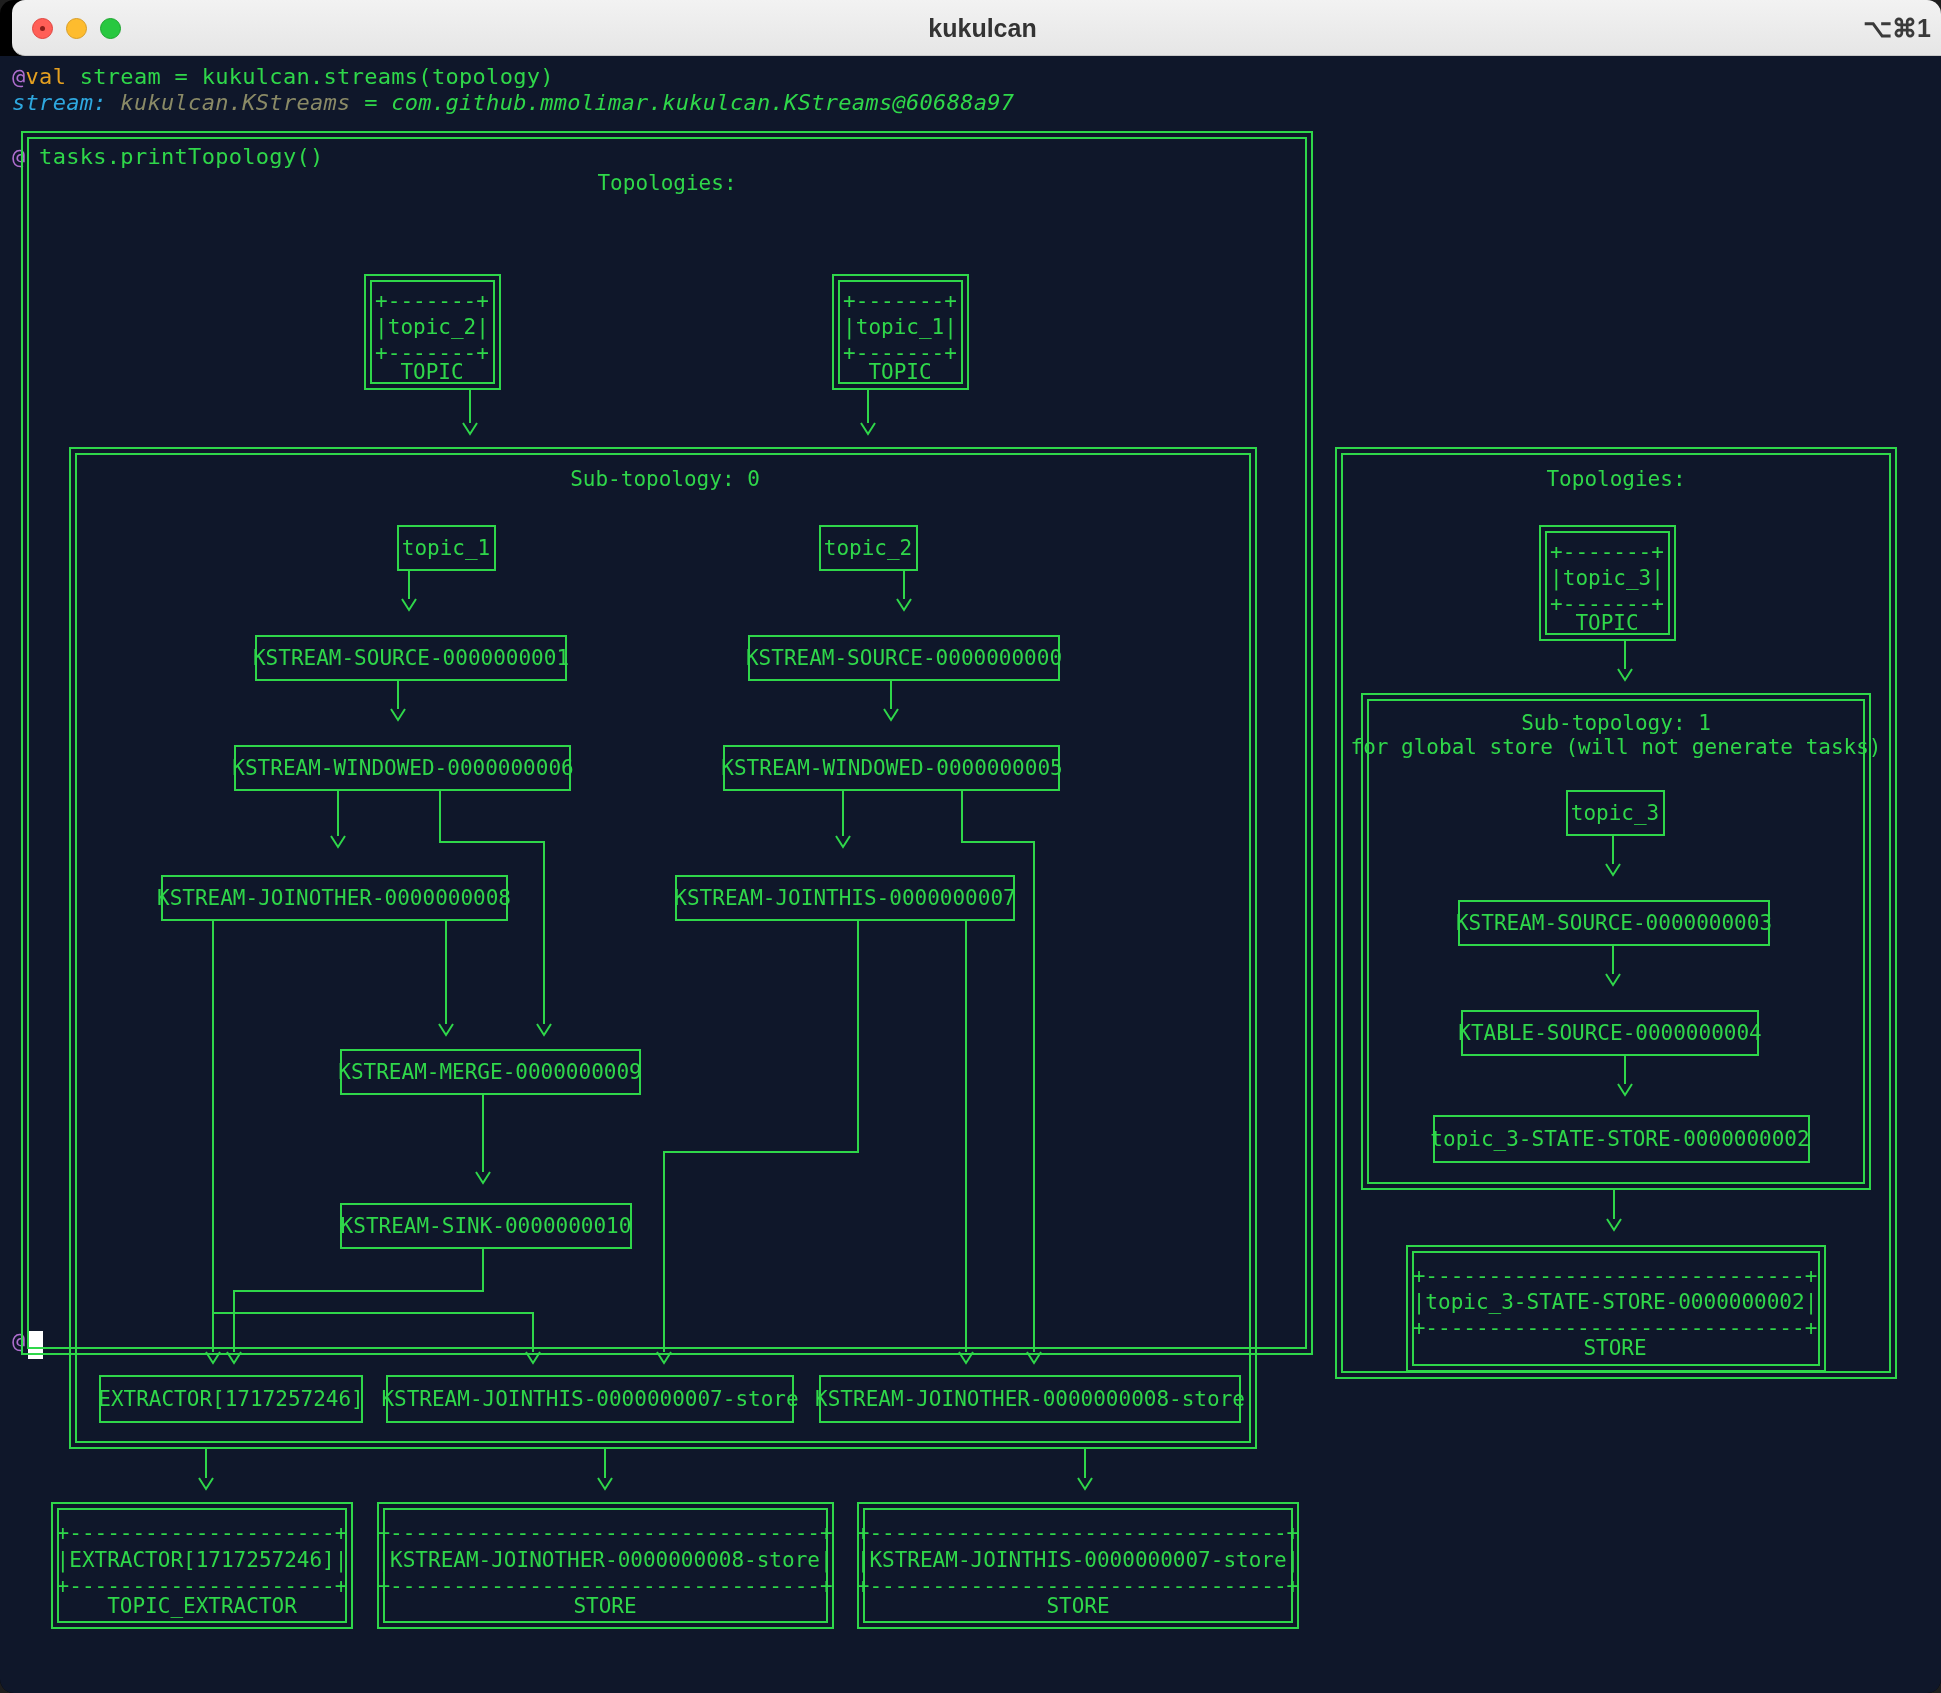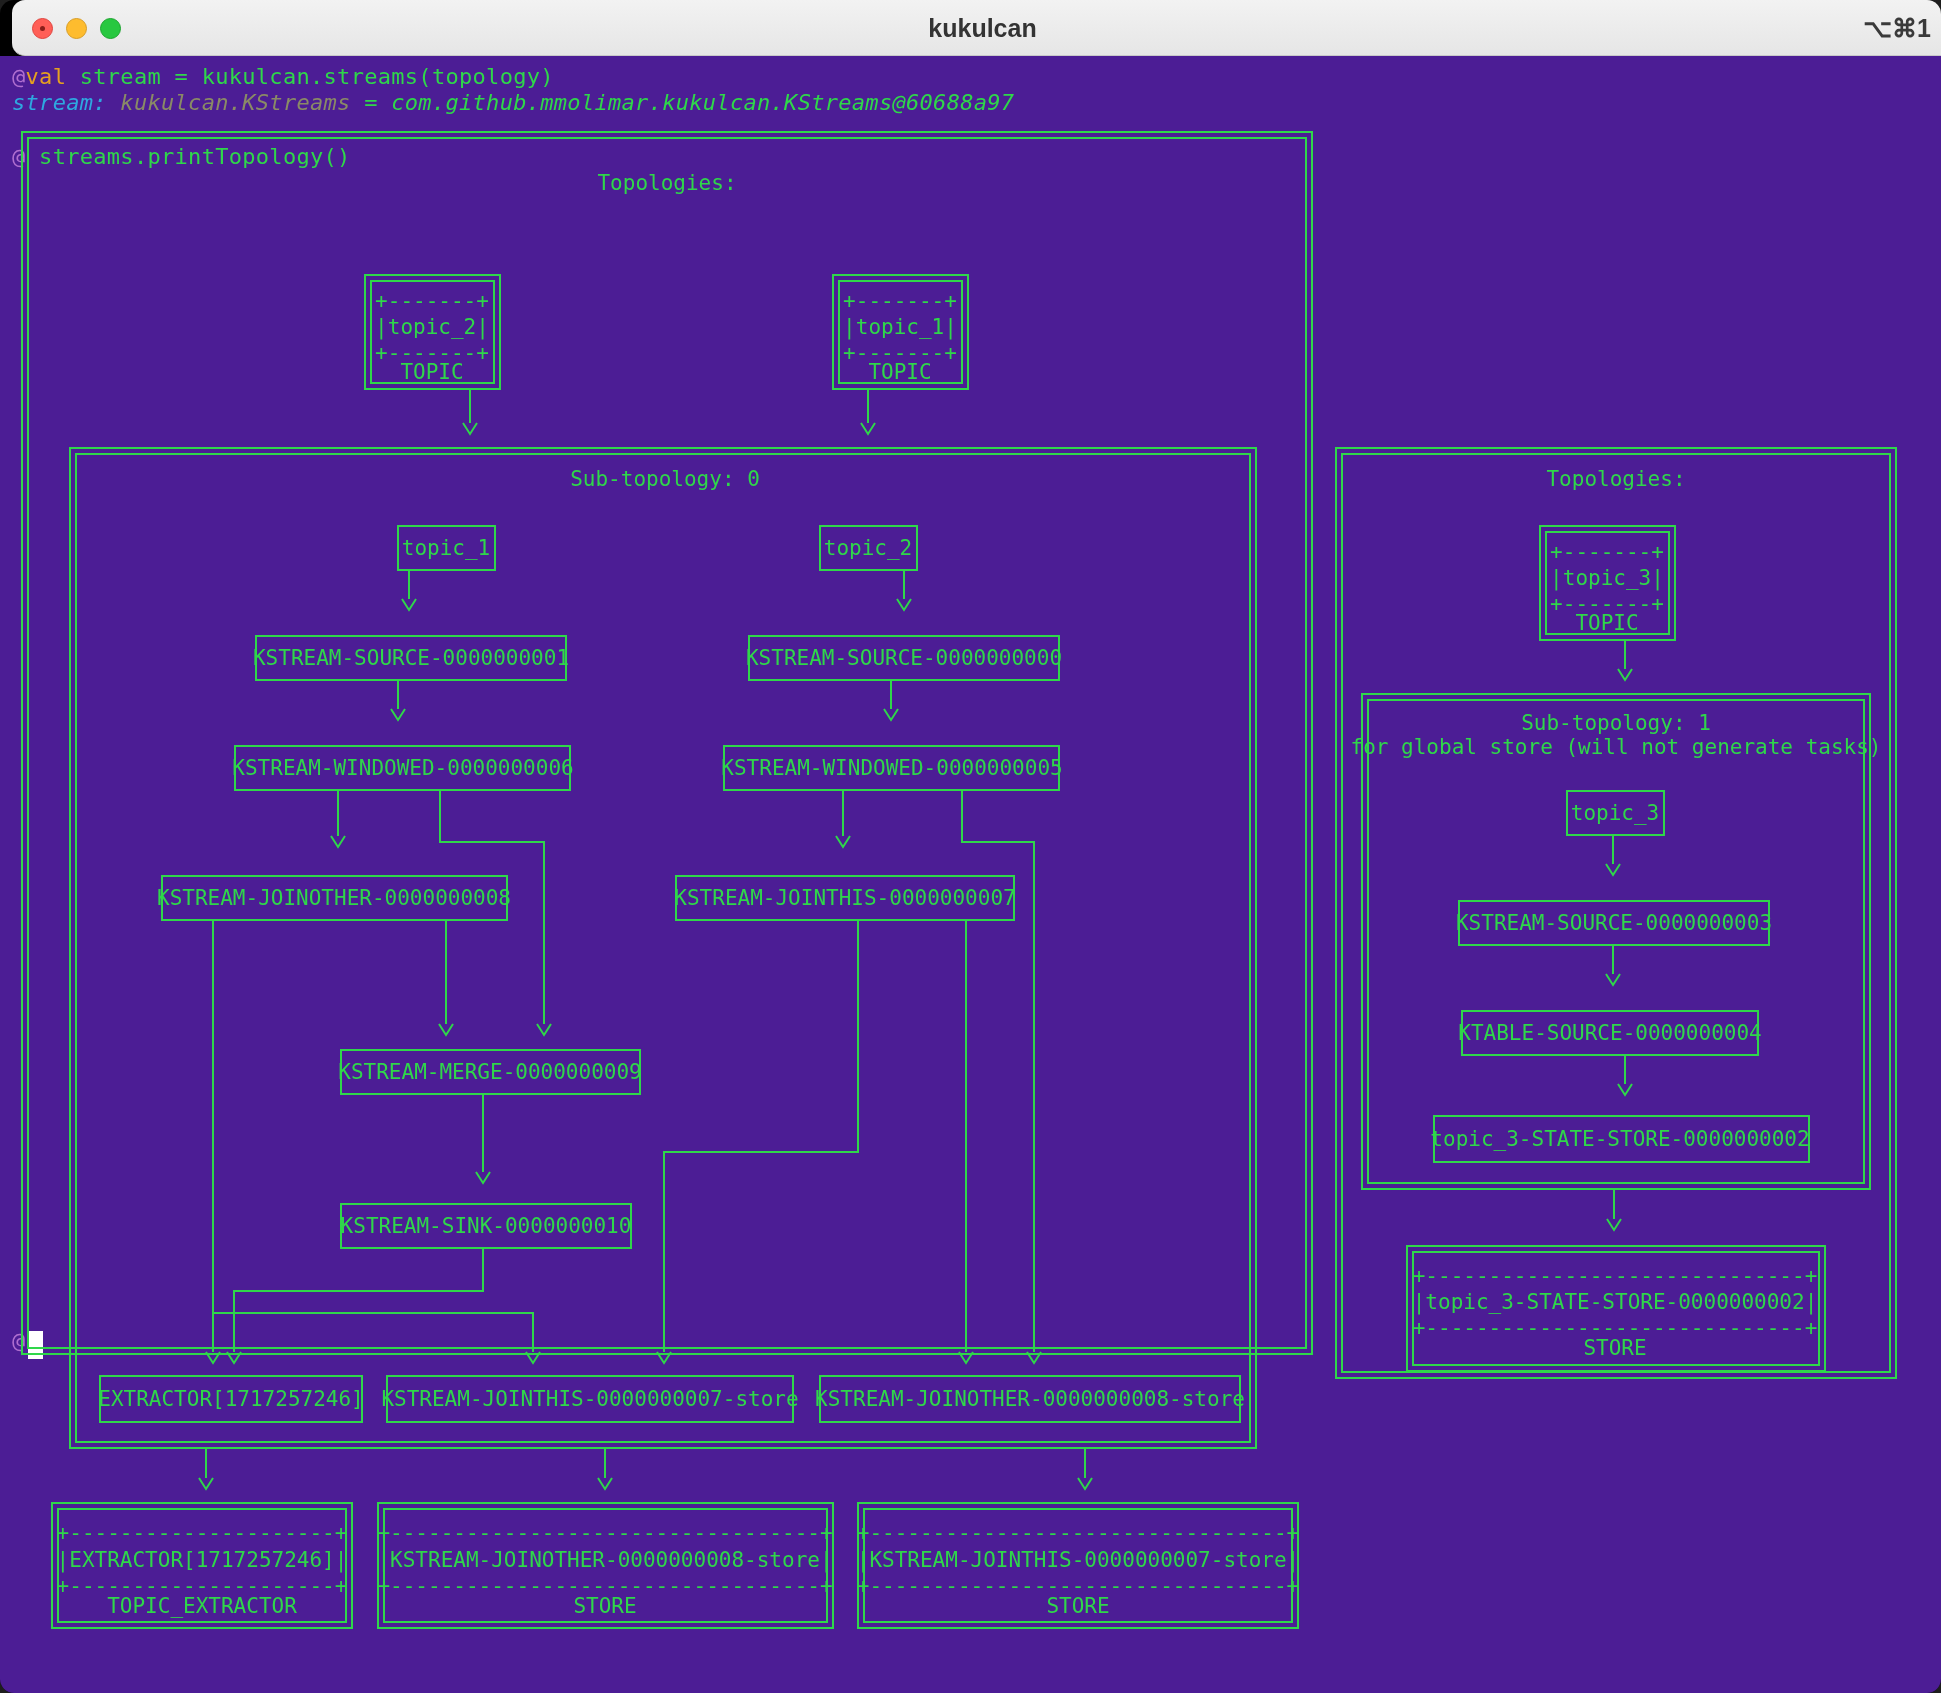--- a/index.html
+++ b/index.html
@@ -50,21 +50,21 @@
     position: absolute; right: 22px; top: 0;
     height: 56px; line-height: 56px;
     font-family: "Liberation Sans", sans-serif;
     font-weight: bold; font-size: 25px; color: #3a3a3a;
   }
 
   
   #term {
     position: absolute; left: 0; top: 56px;
     width: 1941px; height: 1637px;
-    background: #4c1d95;
+    background: #0f172a;
     color: #2fd74a;
     font-family: "DejaVu Sans Mono", monospace;
     font-size: 22px;
   }
   .cmdline { position: absolute; white-space: pre; font-size: 22px; letter-spacing: 0.3px; }
   .c-prompt { color: #b06fd0; }
   .c-kw     { color: #e5a020; }
   .c-green  { color: #2fd74a; }
   .c-cyan   { color: #2ea8e0; }
   .c-dim    { color: #8a8a66; }
@@ -99,21 +99,21 @@
     <div id="win-title">kukulcan</div>
     <div id="win-shortcut">⌥⌘1</div>
   </div>
 
   <div id="term">
 
     <div class="cmdline" style="left:12px; top:8px;"><span class="c-prompt">@</span><span class="c-kw">val</span><span class="c-green"> stream = kukulcan.streams(topology)</span></div>
 
     <div class="cmdline" style="left:12px; top:34px;font-style:italic;"><span class="c-cyan">stream:</span><span class="c-dim"> kukulcan.KStreams</span><span class="c-green"> = com.github.mmolimar.kukulcan.KStreams@60688a97</span></div>
 
-    <div class="cmdline" style="left:12px; top:88px;"><span class="c-prompt">@</span><span class="c-green"> streams.printTopology()</span></div>
+    <div class="cmdline" style="left:12px; top:88px;"><span class="c-prompt">@</span><span class="c-green"> tasks.printTopology()</span></div>
 
     <div class="cmdline" style="left:12px; top:1272px;"><span class="c-prompt">@</span></div>
     <div id="cursor"></div>
 
     <svg id="diagram" viewBox="0 0 1941 1637">
 
       <rect x="22" y="76" width="1290" height="1222"></rect>
       <rect x="28" y="82" width="1278" height="1210"></rect>
       <text x="667" y="128" text-anchor="middle">Topologies:</text>
 

